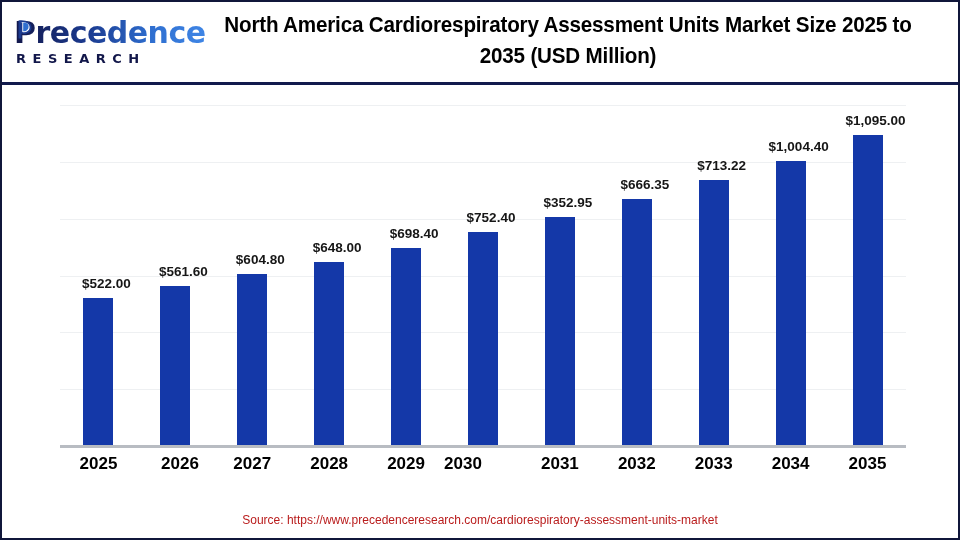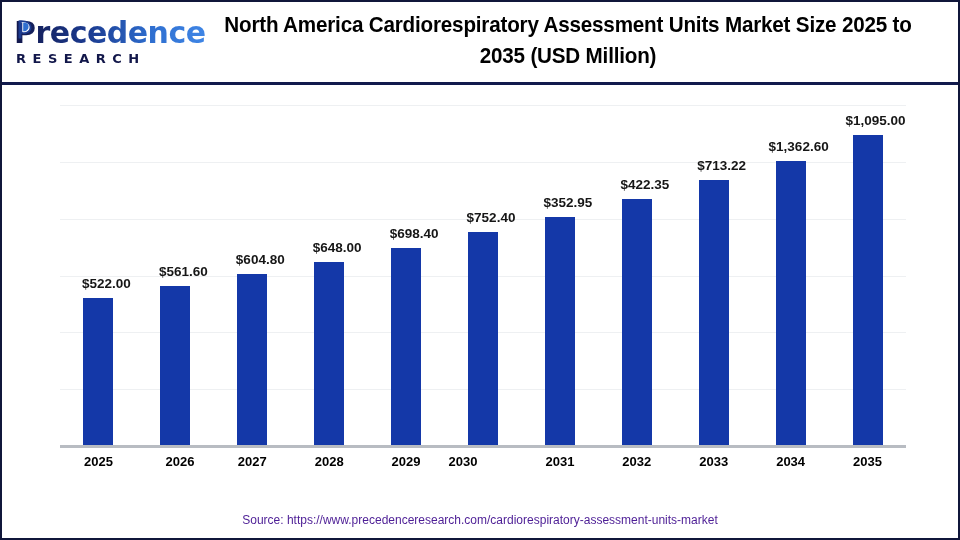--- a/index.html
+++ b/index.html
@@ -121,39 +121,39 @@
     color: #161616;
     white-space: nowrap;
     text-align: center;
     transform: translateX(-50%);
     margin-left: 8px;
   }
   .tick-label {
     position: absolute;
     top: 452px;
     font-family: "Liberation Sans", sans-serif;
-    font-size: 13px;
+    font-size: 17px;
     font-weight: 700;
     color: #000000;
     white-space: nowrap;
     text-align: center;
     transform: translateX(-50%);
   }
 
   
   #source {
     position: absolute;
     left: 0;
     top: 511px;
     width: 956px;
     text-align: center;
     font-family: "Liberation Sans", sans-serif;
     font-size: 12px;
     font-weight: 400;
-    color: #4c1d95;
+    color: #b91c1c;
   }
 </style>
 </head>
 <body>
 
 <div id="page">
 
   <div id="header">
 
     <div id="logo">
@@ -196,23 +196,23 @@
 
   <div id="axis-line"></div>
   <div id="labels-layer">
       <div class="bar-label" style="left: 96.4545px; top: 273.665px;">$522.00</div>
       <div class="bar-label" style="left: 173.364px; top: 262.412px;">$561.60</div>
       <div class="bar-label" style="left: 250.273px; top: 250.136px;">$604.80</div>
       <div class="bar-label" style="left: 327.182px; top: 237.86px;">$648.00</div>
       <div class="bar-label" style="left: 404.091px; top: 223.538px;">$698.40</div>
       <div class="bar-label" style="left: 481px; top: 208.193px;">$752.40</div>
       <div class="bar-label" style="left: 557.909px; top: 192.848px;">$352.95</div>
-      <div class="bar-label" style="left: 634.818px; top: 175.457px;">$422.35</div>
+      <div class="bar-label" style="left: 634.818px; top: 175.457px;">$666.35</div>
       <div class="bar-label" style="left: 711.727px; top: 156.02px;">$713.22</div>
-      <div class="bar-label" style="left: 788.636px; top: 136.583px;">$1,362.60</div>
+      <div class="bar-label" style="left: 788.636px; top: 136.583px;">$1,004.40</div>
       <div class="bar-label" style="left: 865.545px; top: 110.838px;">$1,095.00</div>
     </div>
   <div id="ticks-layer">
       <div class="tick-label" style="left: 96.4545px;">2025</div>
       <div class="tick-label" style="left: 178px;">2026</div>
       <div class="tick-label" style="left: 250.273px;">2027</div>
       <div class="tick-label" style="left: 327.182px;">2028</div>
       <div class="tick-label" style="left: 404.091px;">2029</div>
       <div class="tick-label" style="left: 461px;">2030</div>
       <div class="tick-label" style="left: 557.909px;">2031</div>

